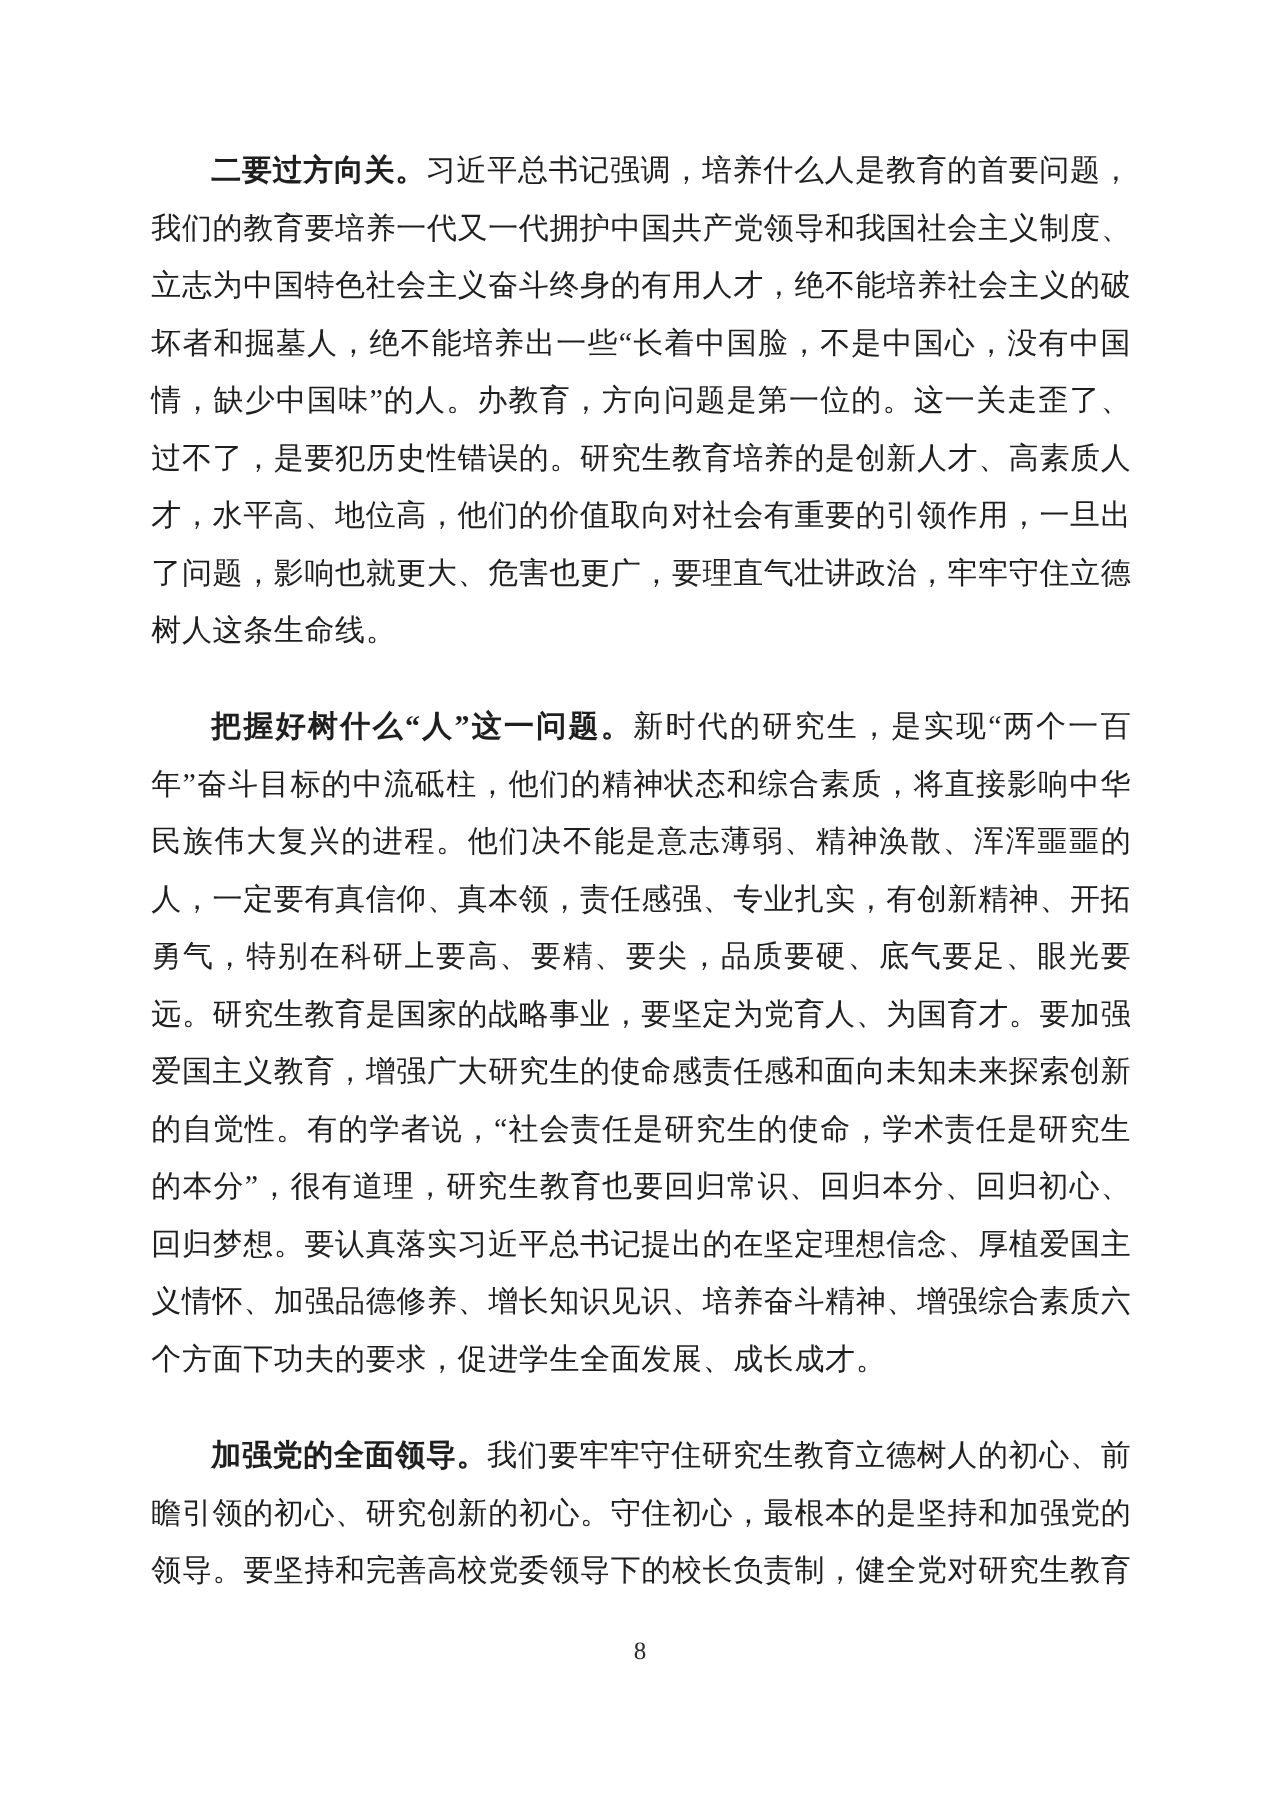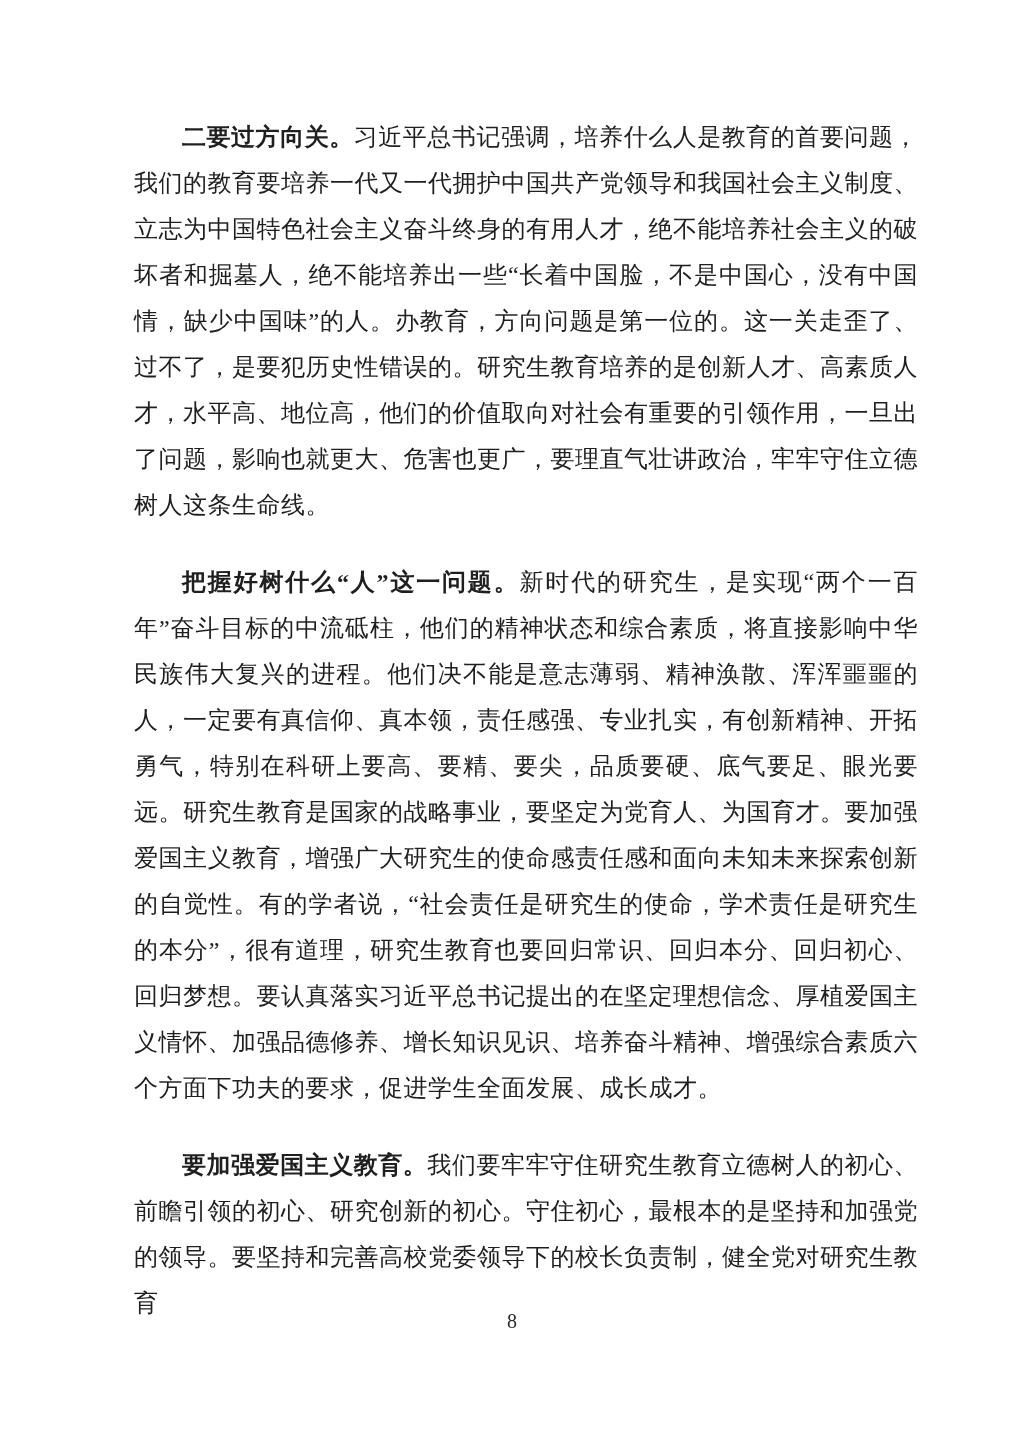--- a/index.html
+++ b/index.html
@@ -12,21 +12,21 @@
     width: 1024px;
     height: 1446px;
     background: #ffffff;
     overflow: hidden;
     font-family: "Liberation Serif", "DejaVu Serif", serif;
     color: #1f1f1f;
   }
   .content {
     position: absolute;
     top: 114px;
-    left: 134px;
+    left: 121px;
     width: 784px;
   }
   .para {
     margin: 0 0 31px 0;
     font-size: 24px;
     line-height: 46px;
     text-align: justify;
     text-justify: inter-ideograph;
     text-indent: 2em;
     letter-spacing: 0.5px;
@@ -49,16 +49,16 @@
     color: #2a2a2a;
   }
 </style>
 </head>
 <body>
 
 <div class="page">
   <div class="content">
     <p class="para"><span class="lead">二要过方向关。</span><span>习近平总书记强调，培养什么人是教育的首要问题，我们的教育要培养一代又一代拥护中国共产党领导和我国社会主义制度、立志为中国特色社会主义奋斗终身的有用人才，绝不能培养社会主义的破坏者和掘墓人，绝不能培养出一些“长着中国脸，不是中国心，没有中国情，缺少中国味”的人。办教育，方向问题是第一位的。这一关走歪了、过不了，是要犯历史性错误的。研究生教育培养的是创新人才、高素质人才，水平高、地位高，他们的价值取向对社会有重要的引领作用，一旦出了问题，影响也就更大、危害也更广，要理直气壮讲政治，牢牢守住立德树人这条生命线。</span></p>
     <p class="para"><span class="lead">把握好树什么“人”这一问题。</span><span>新时代的研究生，是实现“两个一百年”奋斗目标的中流砥柱，他们的精神状态和综合素质，将直接影响中华民族伟大复兴的进程。他们决不能是意志薄弱、精神涣散、浑浑噩噩的人，一定要有真信仰、真本领，责任感强、专业扎实，有创新精神、开拓勇气，特别在科研上要高、要精、要尖，品质要硬、底气要足、眼光要远。研究生教育是国家的战略事业，要坚定为党育人、为国育才。要加强爱国主义教育，增强广大研究生的使命感责任感和面向未知未来探索创新的自觉性。有的学者说，“社会责任是研究生的使命，学术责任是研究生的本分”，很有道理，研究生教育也要回归常识、回归本分、回归初心、回归梦想。要认真落实习近平总书记提出的在坚定理想信念、厚植爱国主义情怀、加强品德修养、增长知识见识、培养奋斗精神、增强综合素质六个方面下功夫的要求，促进学生全面发展、成长成才。</span></p>
-    <p class="para"><span class="lead">要加强爱国主义教育。</span><span>我们要牢牢守住研究生教育立德树人的初心、前瞻引领的初心、研究创新的初心。守住初心，最根本的是坚持和加强党的领导。要坚持和完善高校党委领导下的校长负责制，健全党对研究生教育</span></p>
+    <p class="para"><span class="lead">加强党的全面领导。</span><span>我们要牢牢守住研究生教育立德树人的初心、前瞻引领的初心、研究创新的初心。守住初心，最根本的是坚持和加强党的领导。要坚持和完善高校党委领导下的校长负责制，健全党对研究生教育</span></p>
   </div>
   <div class="page-number">8</div>
 </div>
 
 </body></html>

